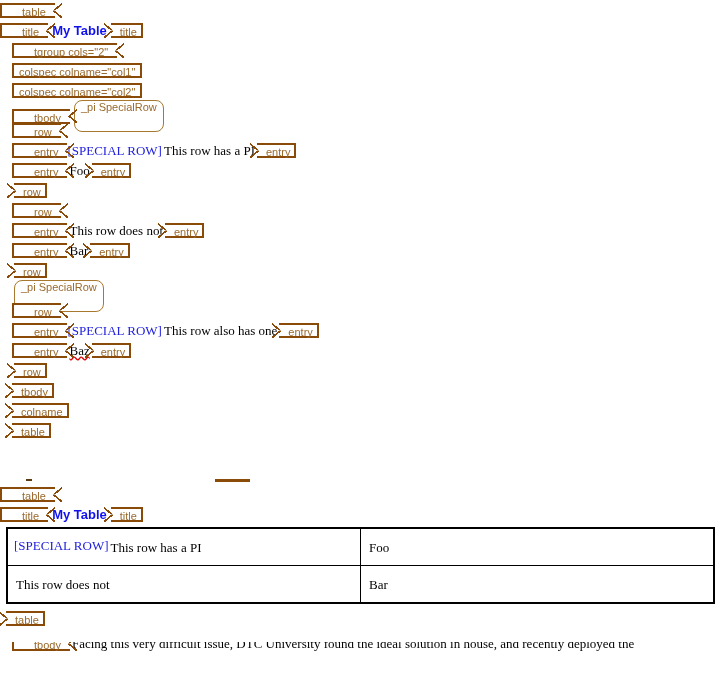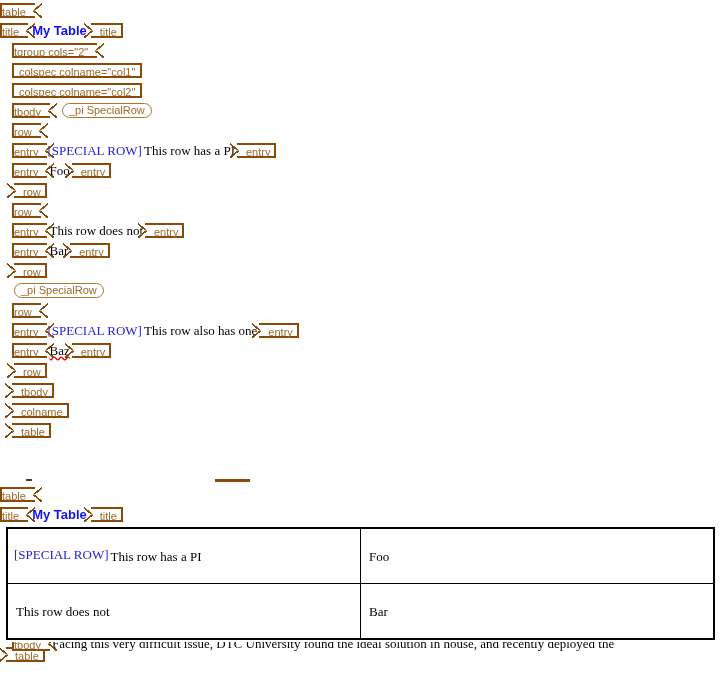--- a/index.html
+++ b/index.html
@@ -32,21 +32,21 @@
     position: relative;
     vertical-align: middle;
     height: 15px;
     line-height: 14px;
     font-family: "Liberation Sans", sans-serif;
     font-size: 11px;
     color: #9a6a2e;
     background: #ffffff;
     border: 2px solid #8a4b08;
     box-sizing: border-box;
-    padding: 0 4px 0 0;
+    padding: 0 4px 0 20px;
     margin: 0;
   }
 
   
   .tag.start {
     padding-right: 9px;
     border-right: none;
   }
   .tag.start::after {
     content: "";
@@ -80,31 +80,31 @@
   
   .tag.empty {
     padding-left: 5px;
     padding-right: 5px;
   }
 
   
   .pi {
     display: inline-block;
     vertical-align: middle;
-    height: 15px;
+    height: 32px;
     line-height: 13px;
     font-family: "Liberation Sans", sans-serif;
     font-size: 11px;
     color: #9a6a2e;
     background: #ffffff;
     border: 1px solid #a9782f;
     border-radius: 8px;
     box-sizing: border-box;
     padding: 0 6px;
-    margin: 0 0 0 12px;
+    margin: 0 0 0 4px;
   }
 
   
   .doc {
     font-family: "Liberation Serif", serif;
     font-size: 13px;
     color: #000000;
     vertical-align: middle;
     padding: 0 2px;
   }
@@ -163,21 +163,21 @@
   table.rendered {
     border-collapse: collapse;
     table-layout: fixed;
     width: 682px;
     margin: 3px 0 0 6px;
     border: 2px solid #000000;
   }
   table.rendered td {
     border: 1px solid #000000;
     height: 30px;
-    padding: 12px 6px;
+    padding: 3px 6px;
     font-family: "Liberation Serif", serif;
     font-size: 13px;
     color: #000000;
     vertical-align: middle;
     margin-left: 9px;
   }
   table.rendered td.col1 { width: 340px; }
   table.rendered td.col2 { width: 340px; }
 
   

